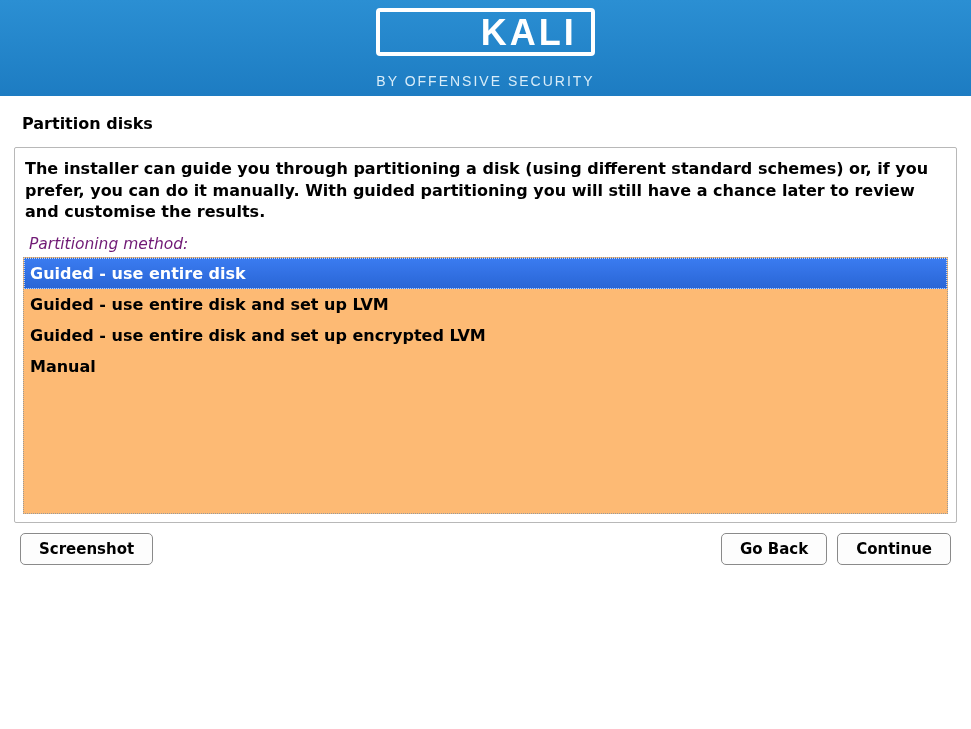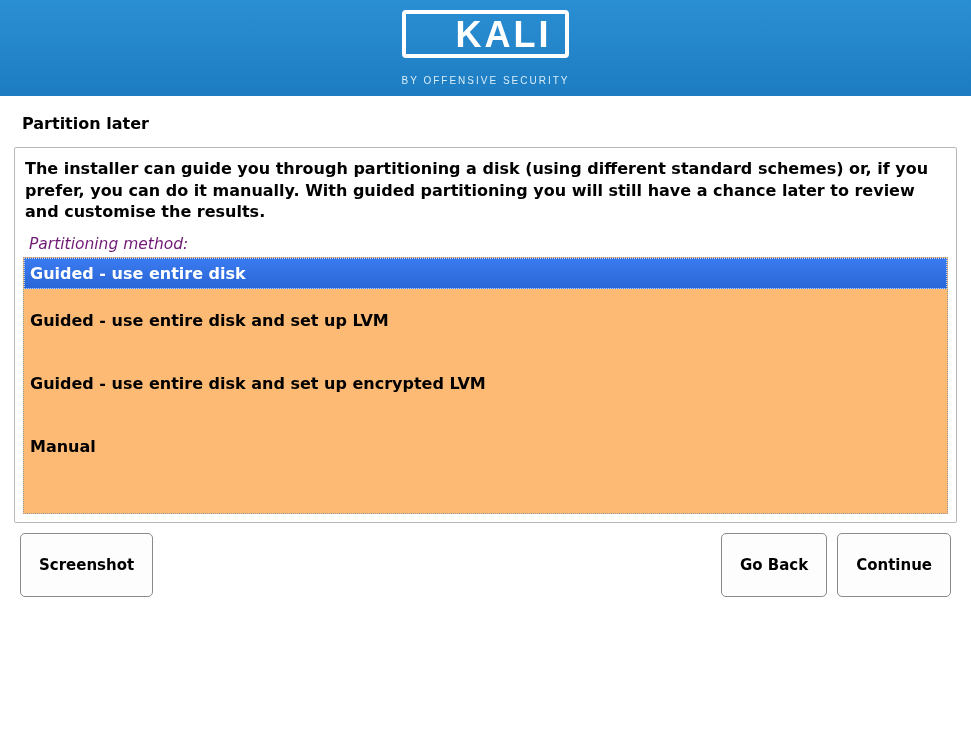--- a/index.html
+++ b/index.html
@@ -30,21 +30,21 @@
   .logo-text {
     color: #ffffff;
     font-weight: 700;
     font-size: 36px;
     letter-spacing: 3px;
     line-height: 1.0;
     font-family: Arial, sans-serif;
   }
   .logo-sub {
     color: #d9edf9;
-    font-size: 10px;
+    font-size: 14px;
     letter-spacing: 2px;
     margin-top: 17px;
     font-family: Arial, sans-serif;
   }
   .content {
     padding: 12px 14px 0 14px;
   }
   .page-title {
     font-weight: 700;
     font-size: 16px;
@@ -82,21 +82,21 @@
     border-right: 1px dotted #9a9a9a;
     border-bottom: 1px dotted #9a9a9a;
     flex: 1;
     background: #fdba74;
     margin: 0 2px 2px 2px;
     overflow: hidden;
   }
   .listbox .opt {
     font-weight: 700;
     font-size: 16px;
-    padding: 20px 6px;
+    padding: 4px 6px;
     line-height: 1.45;
     cursor: default;
   }
   .listbox .opt.selected {
     background: #2f6fe0;
     background: linear-gradient(#3a7bf0, #2a66d6);
     color: #ffffff;
     border: 1px dotted #bcd3f5;
     padding: 3px 5px;
   }
@@ -106,39 +106,39 @@
     gap: 10px;
   }
   .spacer { flex: 1; }
   button.btn {
     font-family: inherit;
     font-size: 15px;
     font-weight: 700;
     background: #fdfdfd;
     border: 1px solid #8a8a8a;
     border-radius: 5px;
-    padding: 22px 18px;
+    padding: 6px 18px;
     cursor: pointer;
     box-shadow: inset 0 1px 0 #fff;
   }
 </style>
 </head>
 <body>
 
 <div class="banner">
   <div style="text-align:center;">
     <div class="logo-box">
       <div class="logo-text">KALI</div>
     </div>
     <div class="logo-sub">BY OFFENSIVE SECURITY</div>
   </div>
 </div>
 
 <div class="content">
-  <div class="page-title">Partition later</div>
+  <div class="page-title">Partition disks</div>
 
   <div class="panel">
     <div class="intro">The installer can guide you through partitioning a disk (using different standard schemes) or, if you prefer, you can do it manually. With guided partitioning you will still have a chance later to review and customise the results.</div>
     <div class="list-label">Partitioning method:</div>
 
     <div class="listbox">
       <div class="opt selected">Guided - use entire disk</div>
       <div class="opt">Guided - use entire disk and set up LVM</div>
       <div class="opt">Guided - use entire disk and set up encrypted LVM</div>
       <div class="opt">Manual</div>

